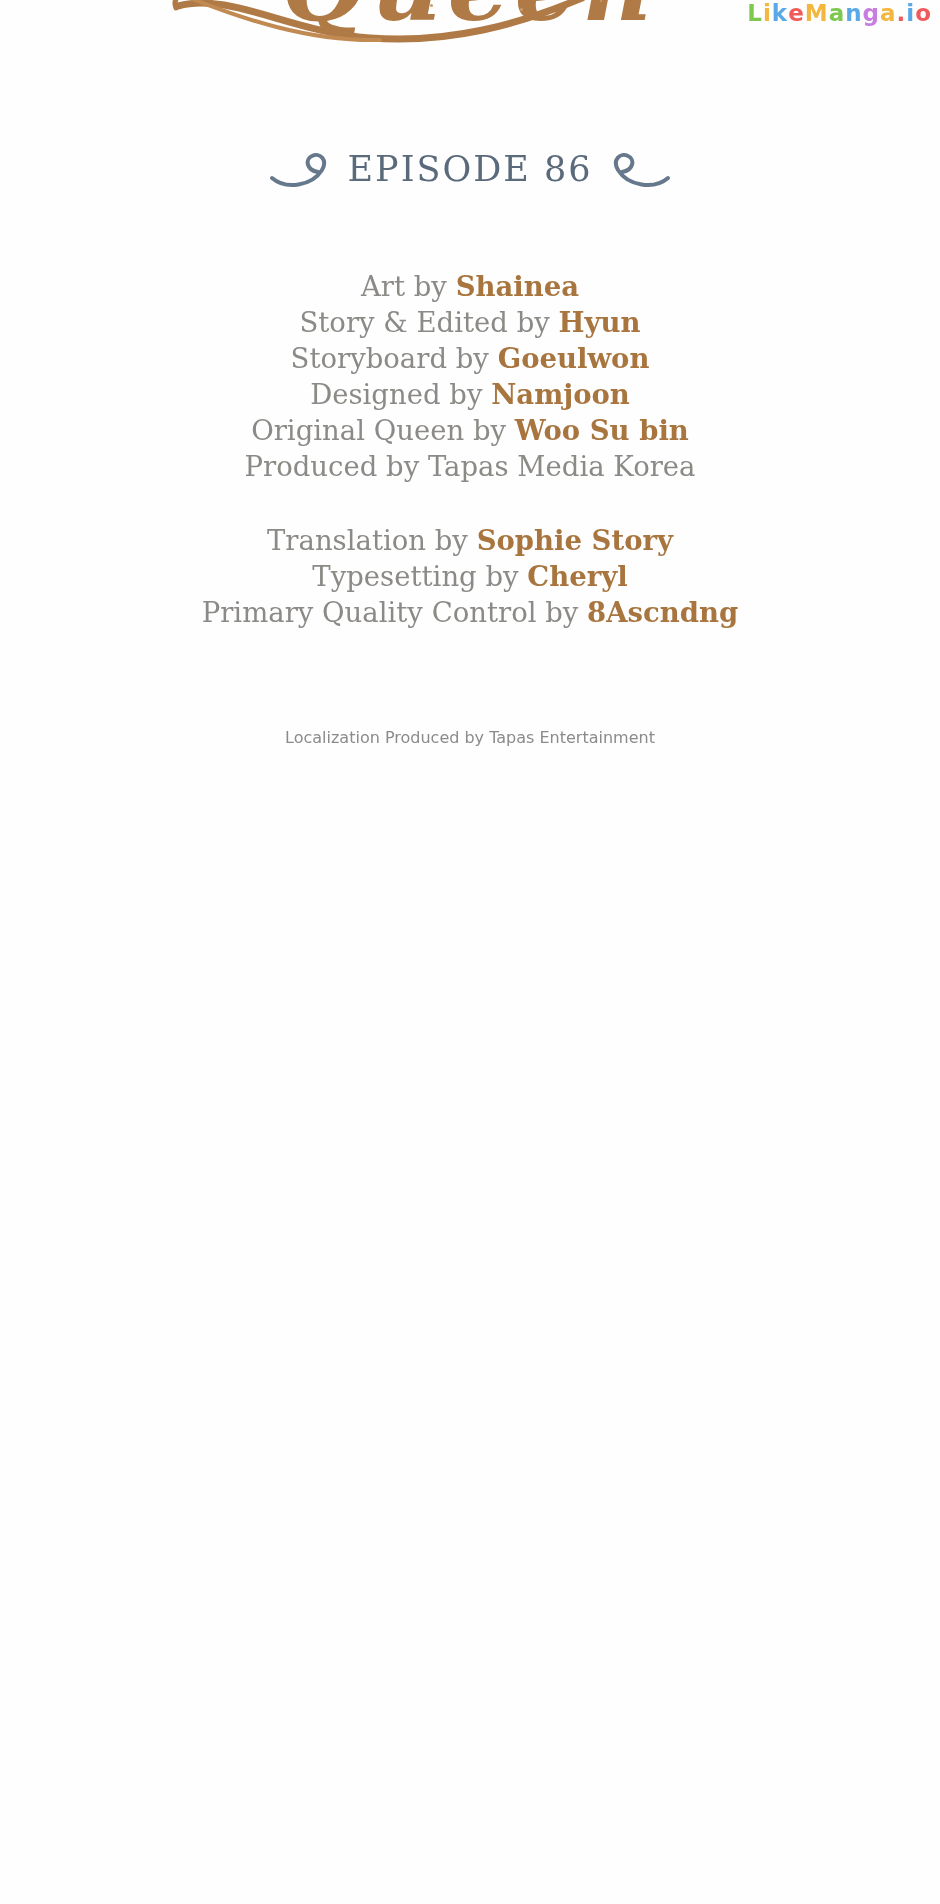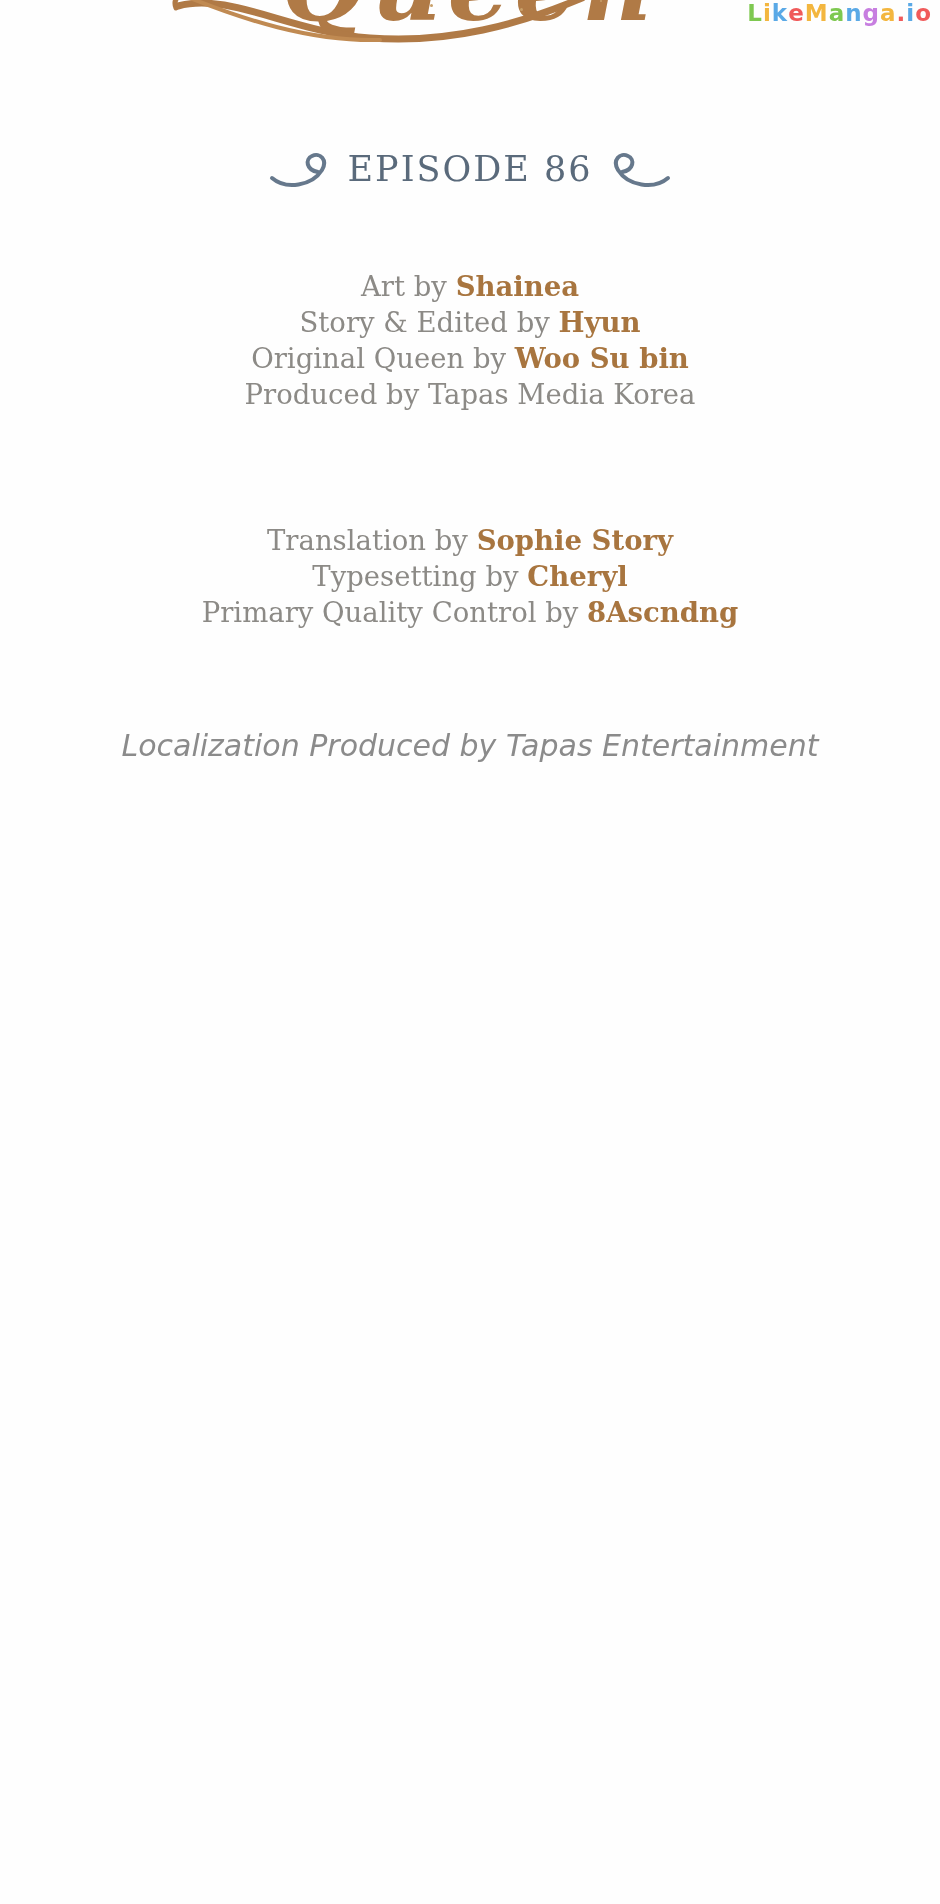--- a/index.html
+++ b/index.html
@@ -117,24 +117,23 @@
     color: #a8753f;
   }
 
   .produced-line {
     position: absolute;
     top: 728px;
     left: 0;
     width: 940px;
     text-align: center;
     font-family: "DejaVu Sans", sans-serif;
-    font-size: 30px;
+    font-size: 16px;
     color: #8b8b8b;
     white-space: nowrap;
-    font-style: italic;
   }
 </style>
 </head>
 <body>
 
 <div class="page">
 
   <div class="title-art">
     <div class="title-word">Queen</div>
     <svg class="title-flourish" viewBox="0 0 420 60">
@@ -164,20 +163,26 @@
   </div>
 
   <div class="credits credits-main">
     <div class="credits-line">
       <span class="role">Art by </span><span class="name">Shainea</span>
     </div>
     <div class="credits-line">
       <span class="role">Story &amp; Edited by </span><span class="name">Hyun</span>
     </div>
     <div class="credits-line">
+      <span class="role">Storyboard by </span><span class="name">Goeulwon</span>
+    </div>
+    <div class="credits-line">
+      <span class="role">Designed by </span><span class="name">Namjoon</span>
+    </div>
+    <div class="credits-line">
       <span class="role">Original Queen by </span><span class="name">Woo Su bin</span>
     </div>
     <div class="credits-line">
       <span class="role">Produced by Tapas Media Korea</span><span class="name"></span>
     </div>
   </div>
 
   <div class="credits credits-loc">
     <div class="credits-line">
       <span class="role">Translation by </span><span class="name">Sophie Story</span>

